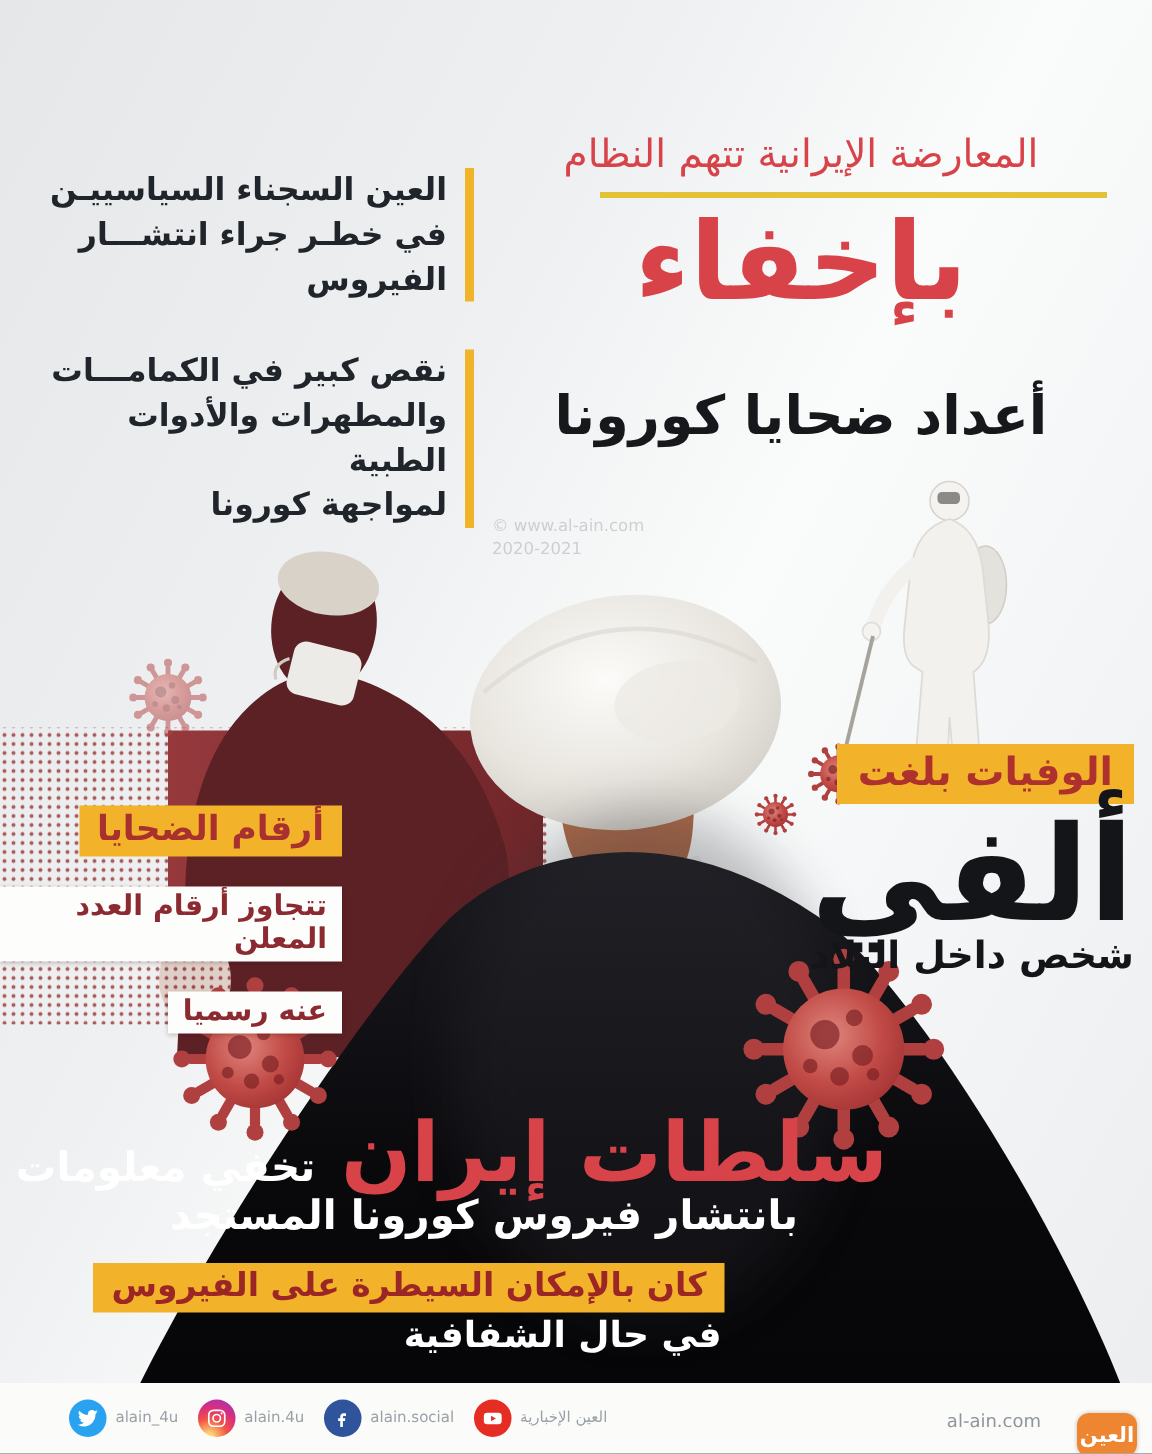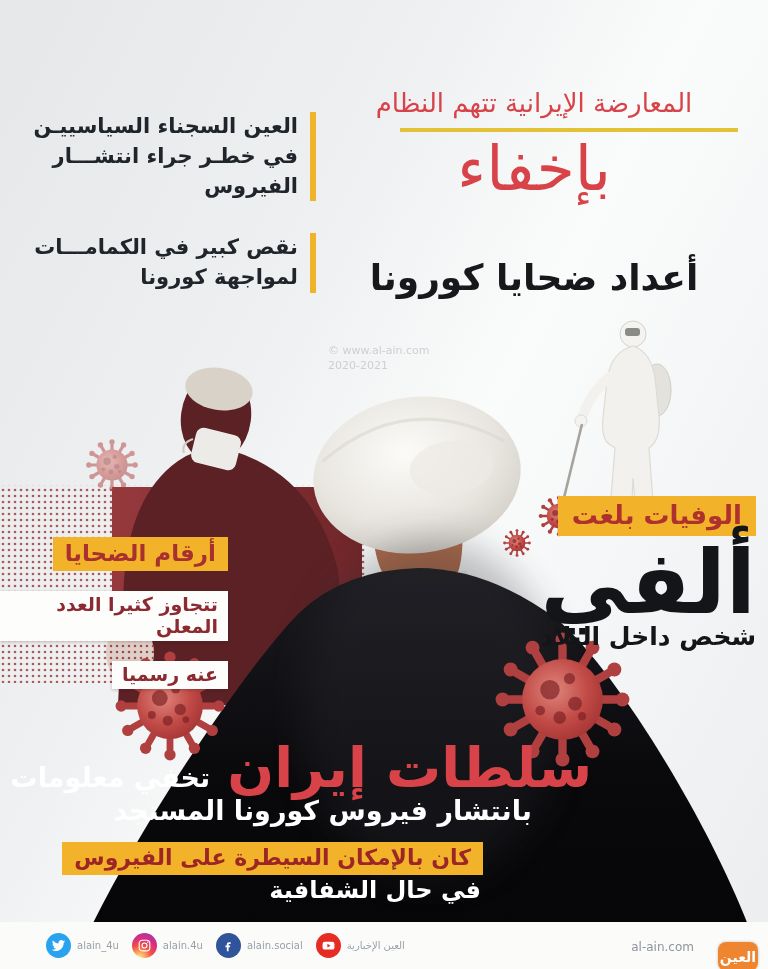--- a/index.html
+++ b/index.html
@@ -9,21 +9,21 @@
   .abs{position:absolute;}
   .rtl{direction:rtl;}
   .nowrap{white-space:nowrap;}
 
   
   .watermark{left:328px;top:344px;font-size:11px;color:#b8bbbe;opacity:.65;line-height:1.35;}
 
   
   .kicker{top:88px;right:16px;width:436px;text-align:center;font-size:26px;font-weight:normal;color:#d8434a;}
   .kicker-underline{top:128px;right:30px;width:338px;height:4px;background:#e3c335;}
-  .big-title{top:134px;right:16px;width:436px;text-align:center;font-size:62px;font-weight:normal;color:#d8434a;line-height:1.12;}
+  .big-title{top:134px;right:16px;width:436px;text-align:center;font-size:72px;font-weight:bold;color:#d8434a;line-height:1.12;}
   .subtitle{top:257px;right:16px;width:436px;text-align:center;font-size:36px;font-weight:bold;color:#17181b;}
 
   
   .side-note{left:32px;width:266px;text-align:right;font-size:21px;font-weight:bold;color:#20252c;
     line-height:1.42;border-right:6px solid #f0b42a;padding-right:12px;}
   .side-note.n1{top:112px;}
   .side-note.n2{top:233px;}
 
   
   .victims{right:540px;top:517px;text-align:right;}
@@ -195,26 +195,27 @@
   <div class="abs big-title rtl">بإخفاء</div>
   <div class="abs subtitle rtl">أعداد ضحايا كورونا</div>
 
   <div class="abs side-note n1 rtl">
     <div>العين السجناء السياسييـن</div>
     <div>في خطـر جراء انتشـــار</div>
     <div>الفيروس</div>
   </div>
   <div class="abs side-note n2 rtl">
     <div>نقص كبير في الكمامـــات</div>
+    <div>والمطهرات والأدوات الطبية</div>
     <div>لمواجهة كورونا</div>
   </div>
 
   <div class="abs victims rtl">
     <div class="row"><span class="hl">أرقام الضحايا</span></div>
-    <div class="row"><span class="wbox">تتجاوز كثيرا العدد المعلن</span></div>
+    <div class="row"><span class="wbox">تتجاوز أرقام العدد المعلن</span></div>
     <div class="row"><span class="wbox">عنه رسميا</span></div>
   </div>
 
   <div class="abs deaths rtl">
     <span class="hl">الوفيات بلغت</span>
     <div class="num">ألفي</div>
     <div class="cap">شخص داخل البلاد</div>
   </div>
 
   <div class="abs s1 rtl nowrap">

